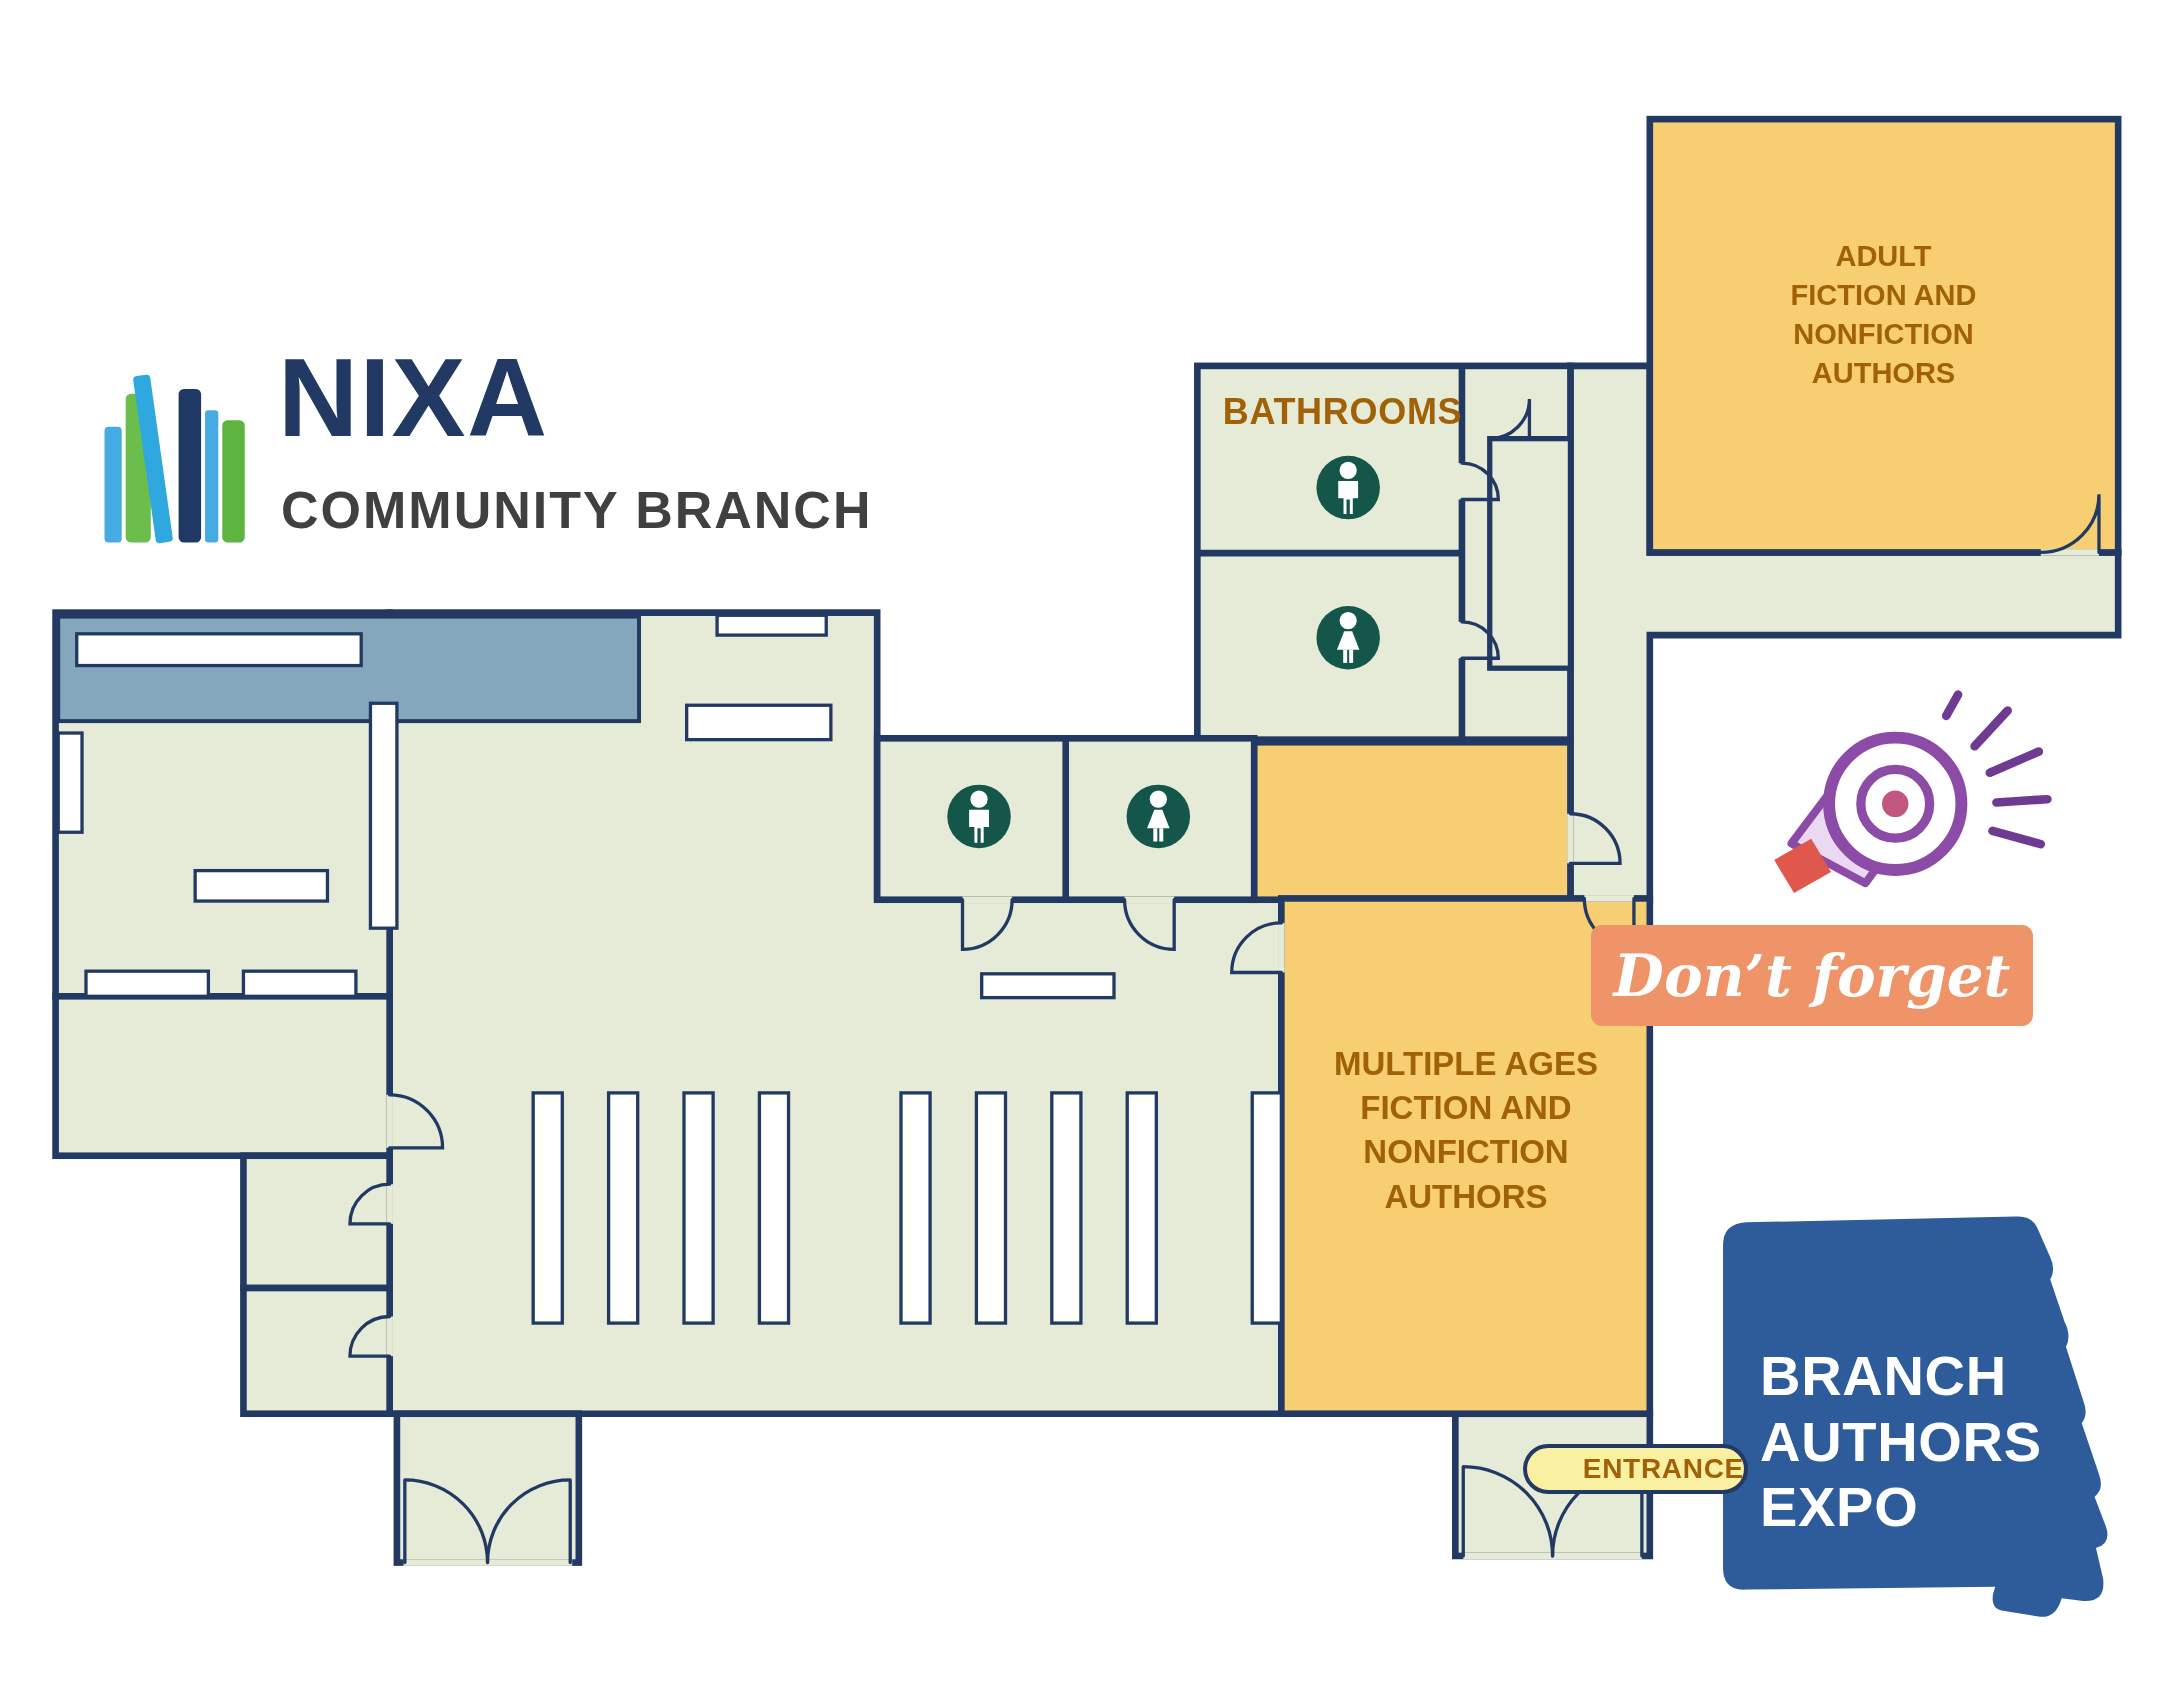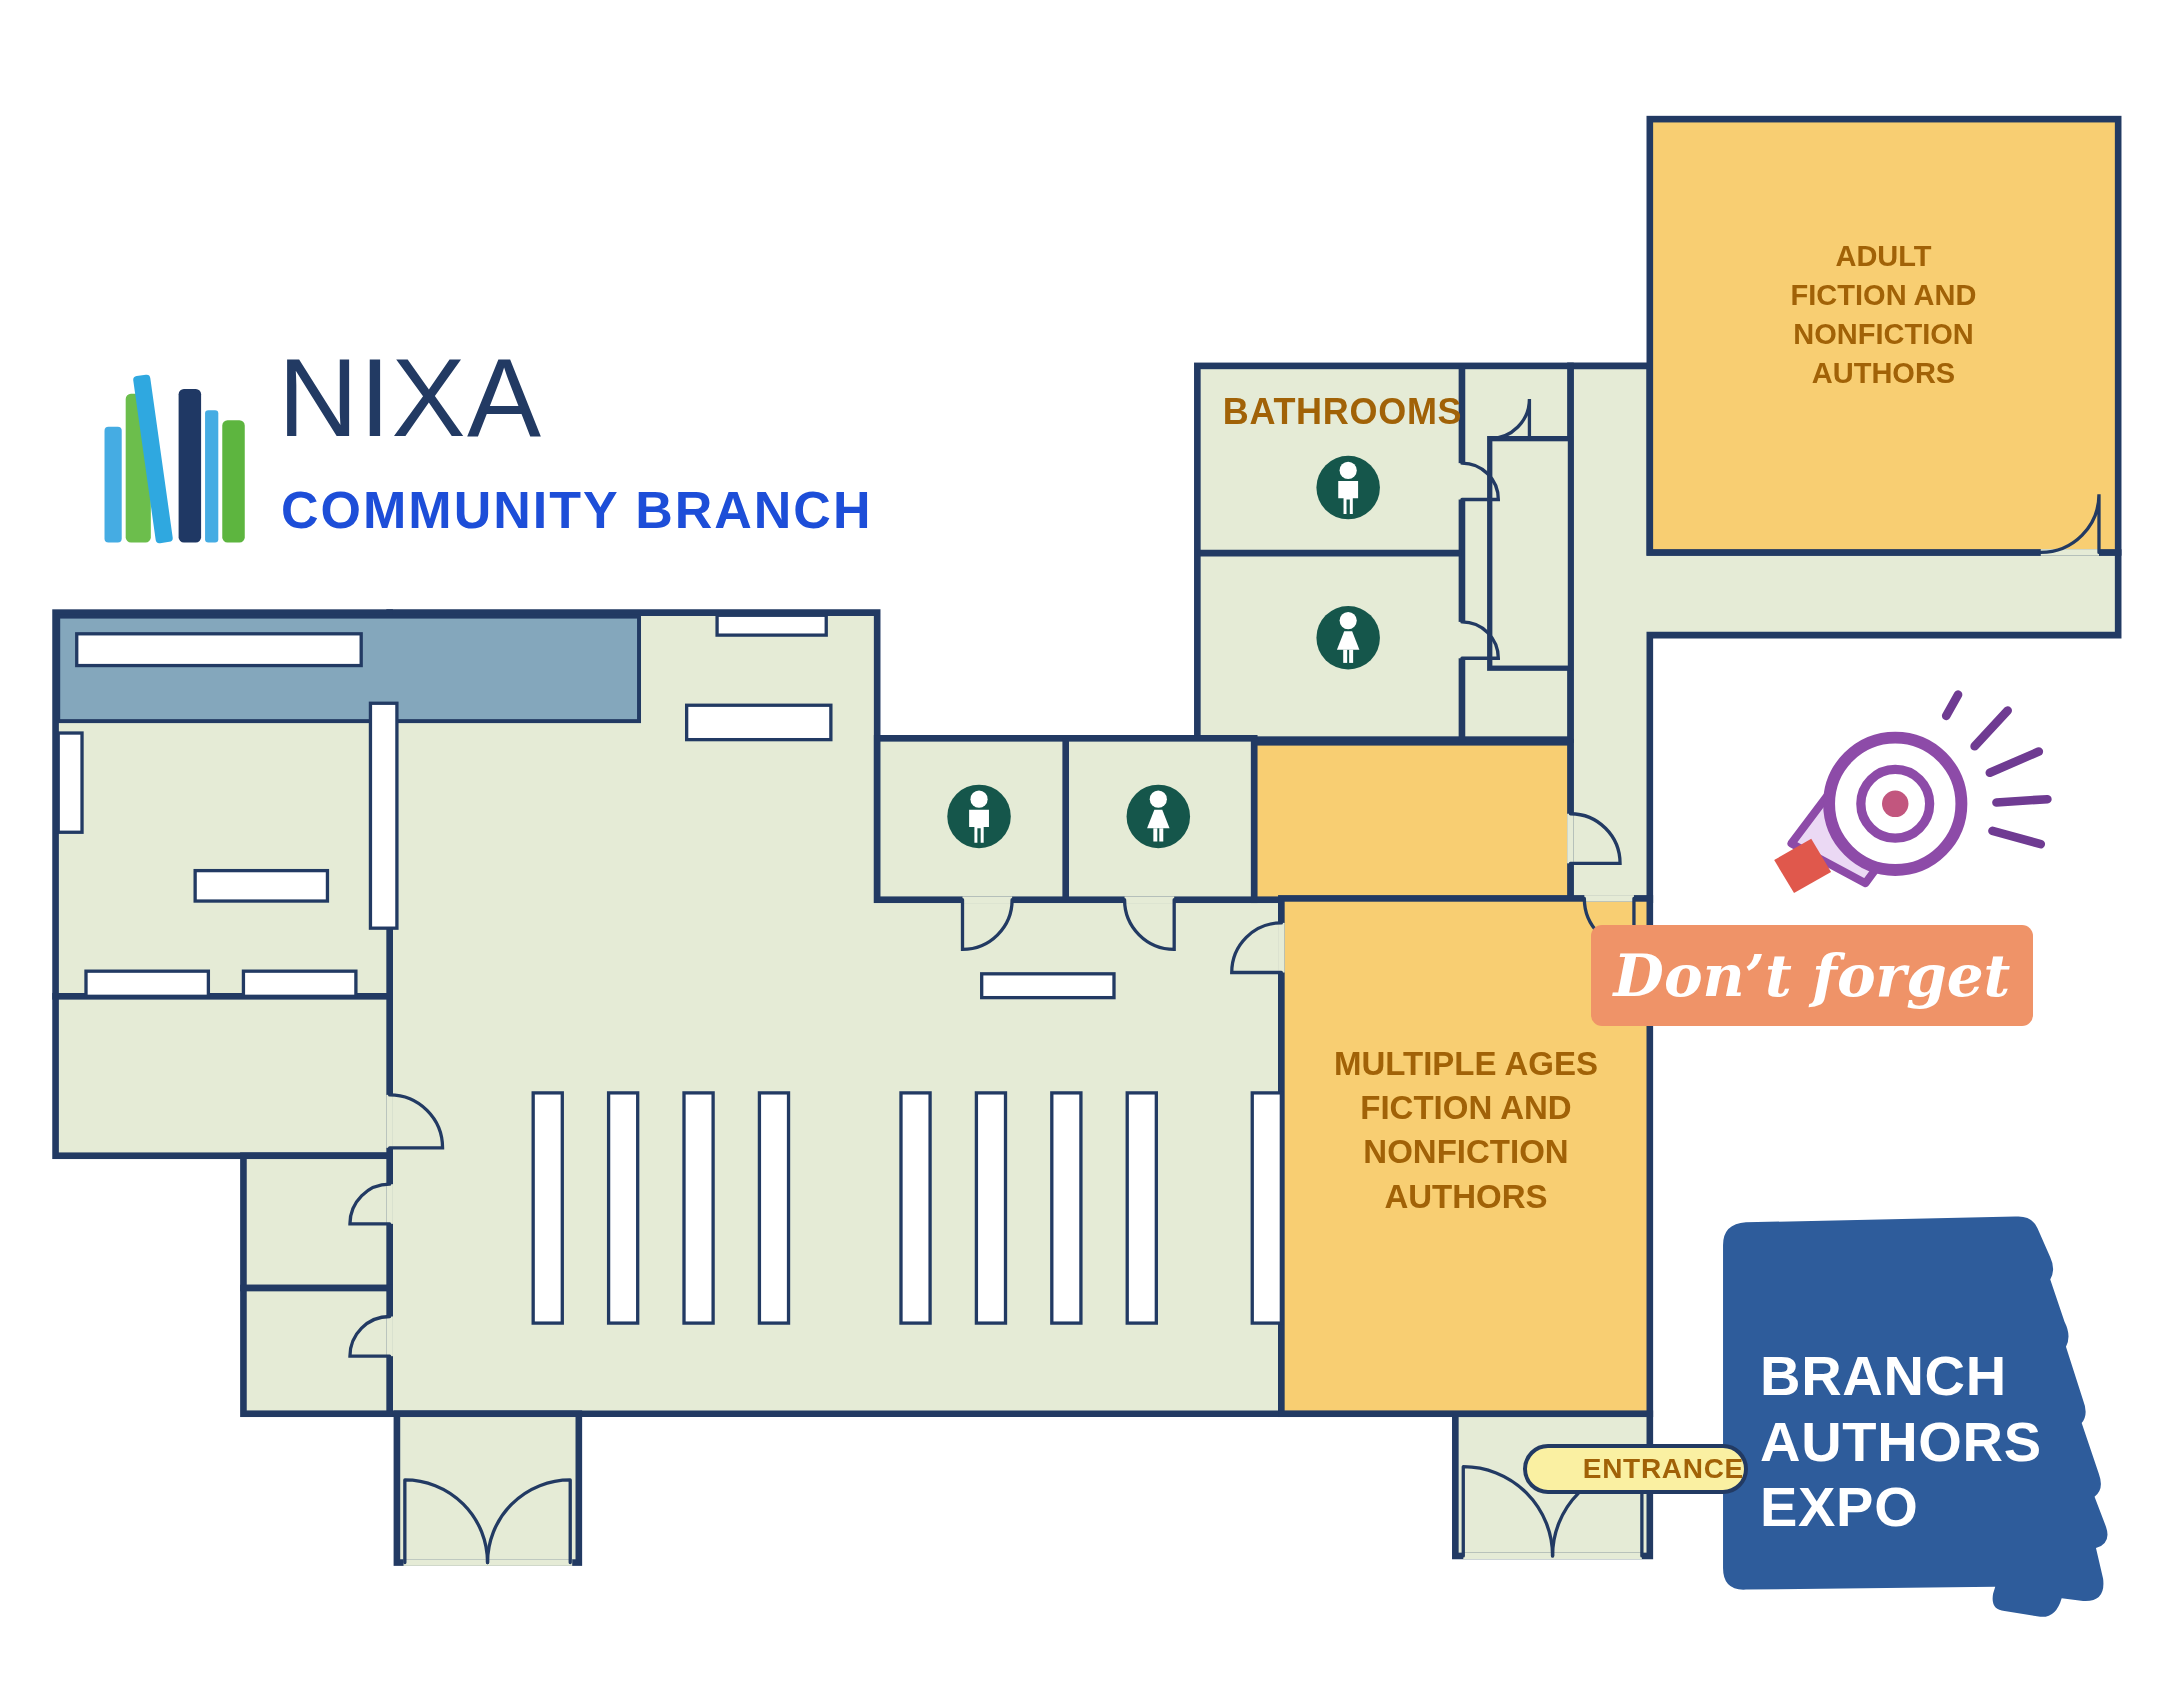--- a/index.html
+++ b/index.html
@@ -12,24 +12,24 @@
   .label{position:absolute;color:#a16207;font-weight:bold;white-space:pre-line;
          text-align:center;line-height:1.34;}
   .bathrooms-label{left:1217px;top:388px;width:251px;font-size:36px;letter-spacing:0.7px;}
   .adult-label{left:1676px;top:237px;width:415px;font-size:29px;}
   .guild-label{left:1261px;top:779px;width:303px;font-size:28px;}
   .multi-label{left:1298px;top:1042px;width:336px;font-size:33px;}
   .entrance-pill{position:absolute;left:1523px;top:1444px;width:225px;height:50px;
          background:#FAF0A2;border:4.6px solid #223A63;border-radius:29px;
          box-sizing:border-box;display:flex;align-items:center;justify-content:flex-end;}
   .entrance-pill .label{position:static;font-size:28px;letter-spacing:0.7px;}
-  .nixa-title{position:absolute;left:278px;top:343px;font-size:111px;font-weight:400;
+  .nixa-title{position:absolute;left:278px;top:343px;font-size:111px;font-weight:700;
          color:#223A63;letter-spacing:1.3px;line-height:1;}
   .branch-subtitle{position:absolute;left:281px;top:484px;font-size:52px;font-weight:bold;
-         color:#1d4ed8;letter-spacing:2px;line-height:1;}
+         color:#404040;letter-spacing:2px;line-height:1;}
   .dont-forget-badge{position:absolute;left:1591px;top:925px;width:442px;height:101px;
          background:#EF9368;border-radius:11px;display:flex;align-items:center;justify-content:center;}
   .dont-forget-text{font-family:"DejaVu Serif",serif;font-style:italic;font-weight:bold;
          font-size:58px;color:#fff;}
   .prizes-text{position:absolute;left:1698px;top:1036px;width:437px;font-size:38px;
          font-weight:bold;color:#7C3D92;text-align:left;line-height:1.2;white-space:pre-line;}
   .expo-label{position:absolute;left:1760px;top:1343px;font-size:56px;font-weight:800;
          color:#fff;text-align:left;line-height:1.17;letter-spacing:0.7px;white-space:pre-line;}
 </style>
 </head>

